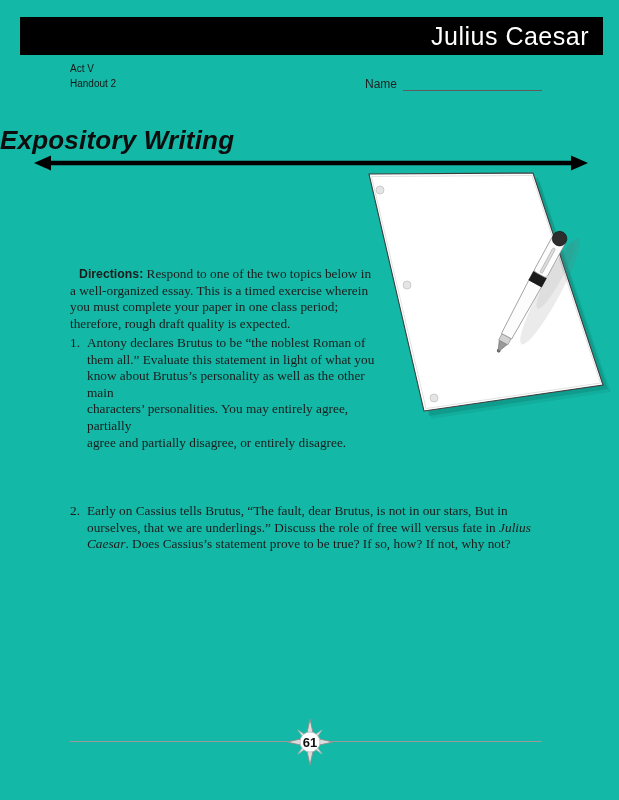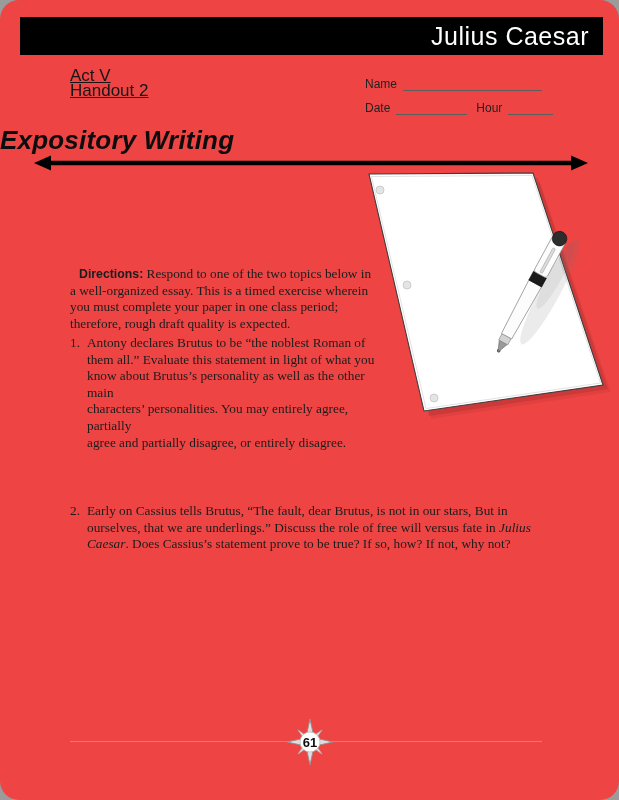--- a/index.html
+++ b/index.html
@@ -1,24 +1,23 @@
 <!DOCTYPE html>
 <html><head>
 <meta charset="utf-8">
 <style>
   html,body{margin:0;padding:0;background:#9b9b9b;}
   .page{
     position:relative;
     width:619px;height:800px;
     margin:0 auto;
-    background:#ef4444;
+    background:#14b8a6;
     overflow:hidden;
     font-family:"Liberation Serif", serif;
     color:#1c1c1c;
-    border-radius:19px;
   }
   .abs{position:absolute;}
 
   
   .banner{
     left:20px;top:17px;width:583px;height:38px;
     background:#000;
     box-sizing:border-box;
     display:flex;align-items:center;justify-content:flex-end;
     padding-right:14px;
@@ -26,23 +25,23 @@
   .banner-title{
     color:#fff;
     font-family:"Liberation Sans", sans-serif;
     font-size:25px;
     letter-spacing:0.5px;
     font-weight:400;
   }
 
   
   .meta{
-    left:70px;top:68px;
-    font-family:"Liberation Sans", sans-serif;
-    font-size:17px;line-height:15px;color:#161616;text-decoration:underline;
+    left:70px;top:61px;
+    font-family:"Liberation Sans", sans-serif;
+    font-size:10px;line-height:15px;color:#161616;
   }
 
   
   .fieldrow{
     display:flex;
     font-family:"Liberation Sans", sans-serif;
     font-size:12px;color:#222;
   }
   .fieldrow .blank{
     border-bottom:1.5px solid #5d5d5d;
@@ -113,26 +112,20 @@
   </div>
 
   <div class="abs meta">
     <div>Act V</div>
     <div>Handout 2</div>
   </div>
 
   <div class="abs fieldrow row-name">
     <span>Name</span>
     <span class="blank blank-name"></span>
-  </div>
-  <div class="abs fieldrow row-date">
-    <span>Date</span>
-    <span class="blank blank-date"></span>
-    <span class="hour-label">Hour</span>
-    <span class="blank blank-hour"></span>
   </div>
 
   <div class="abs heading">Expository Writing</div>
 
   <div class="abs arrow-wrap">
     <svg width="562" height="20" viewBox="0 0 562 20">
       <line x1="18" y1="10" x2="544" y2="10" stroke="#000" stroke-width="4.5"></line>
       <polygon points="4,10 21,2.5 21,17.5" fill="#000"></polygon>
       <polygon points="558,10 541,2.5 541,17.5" fill="#000"></polygon>
     </svg>

